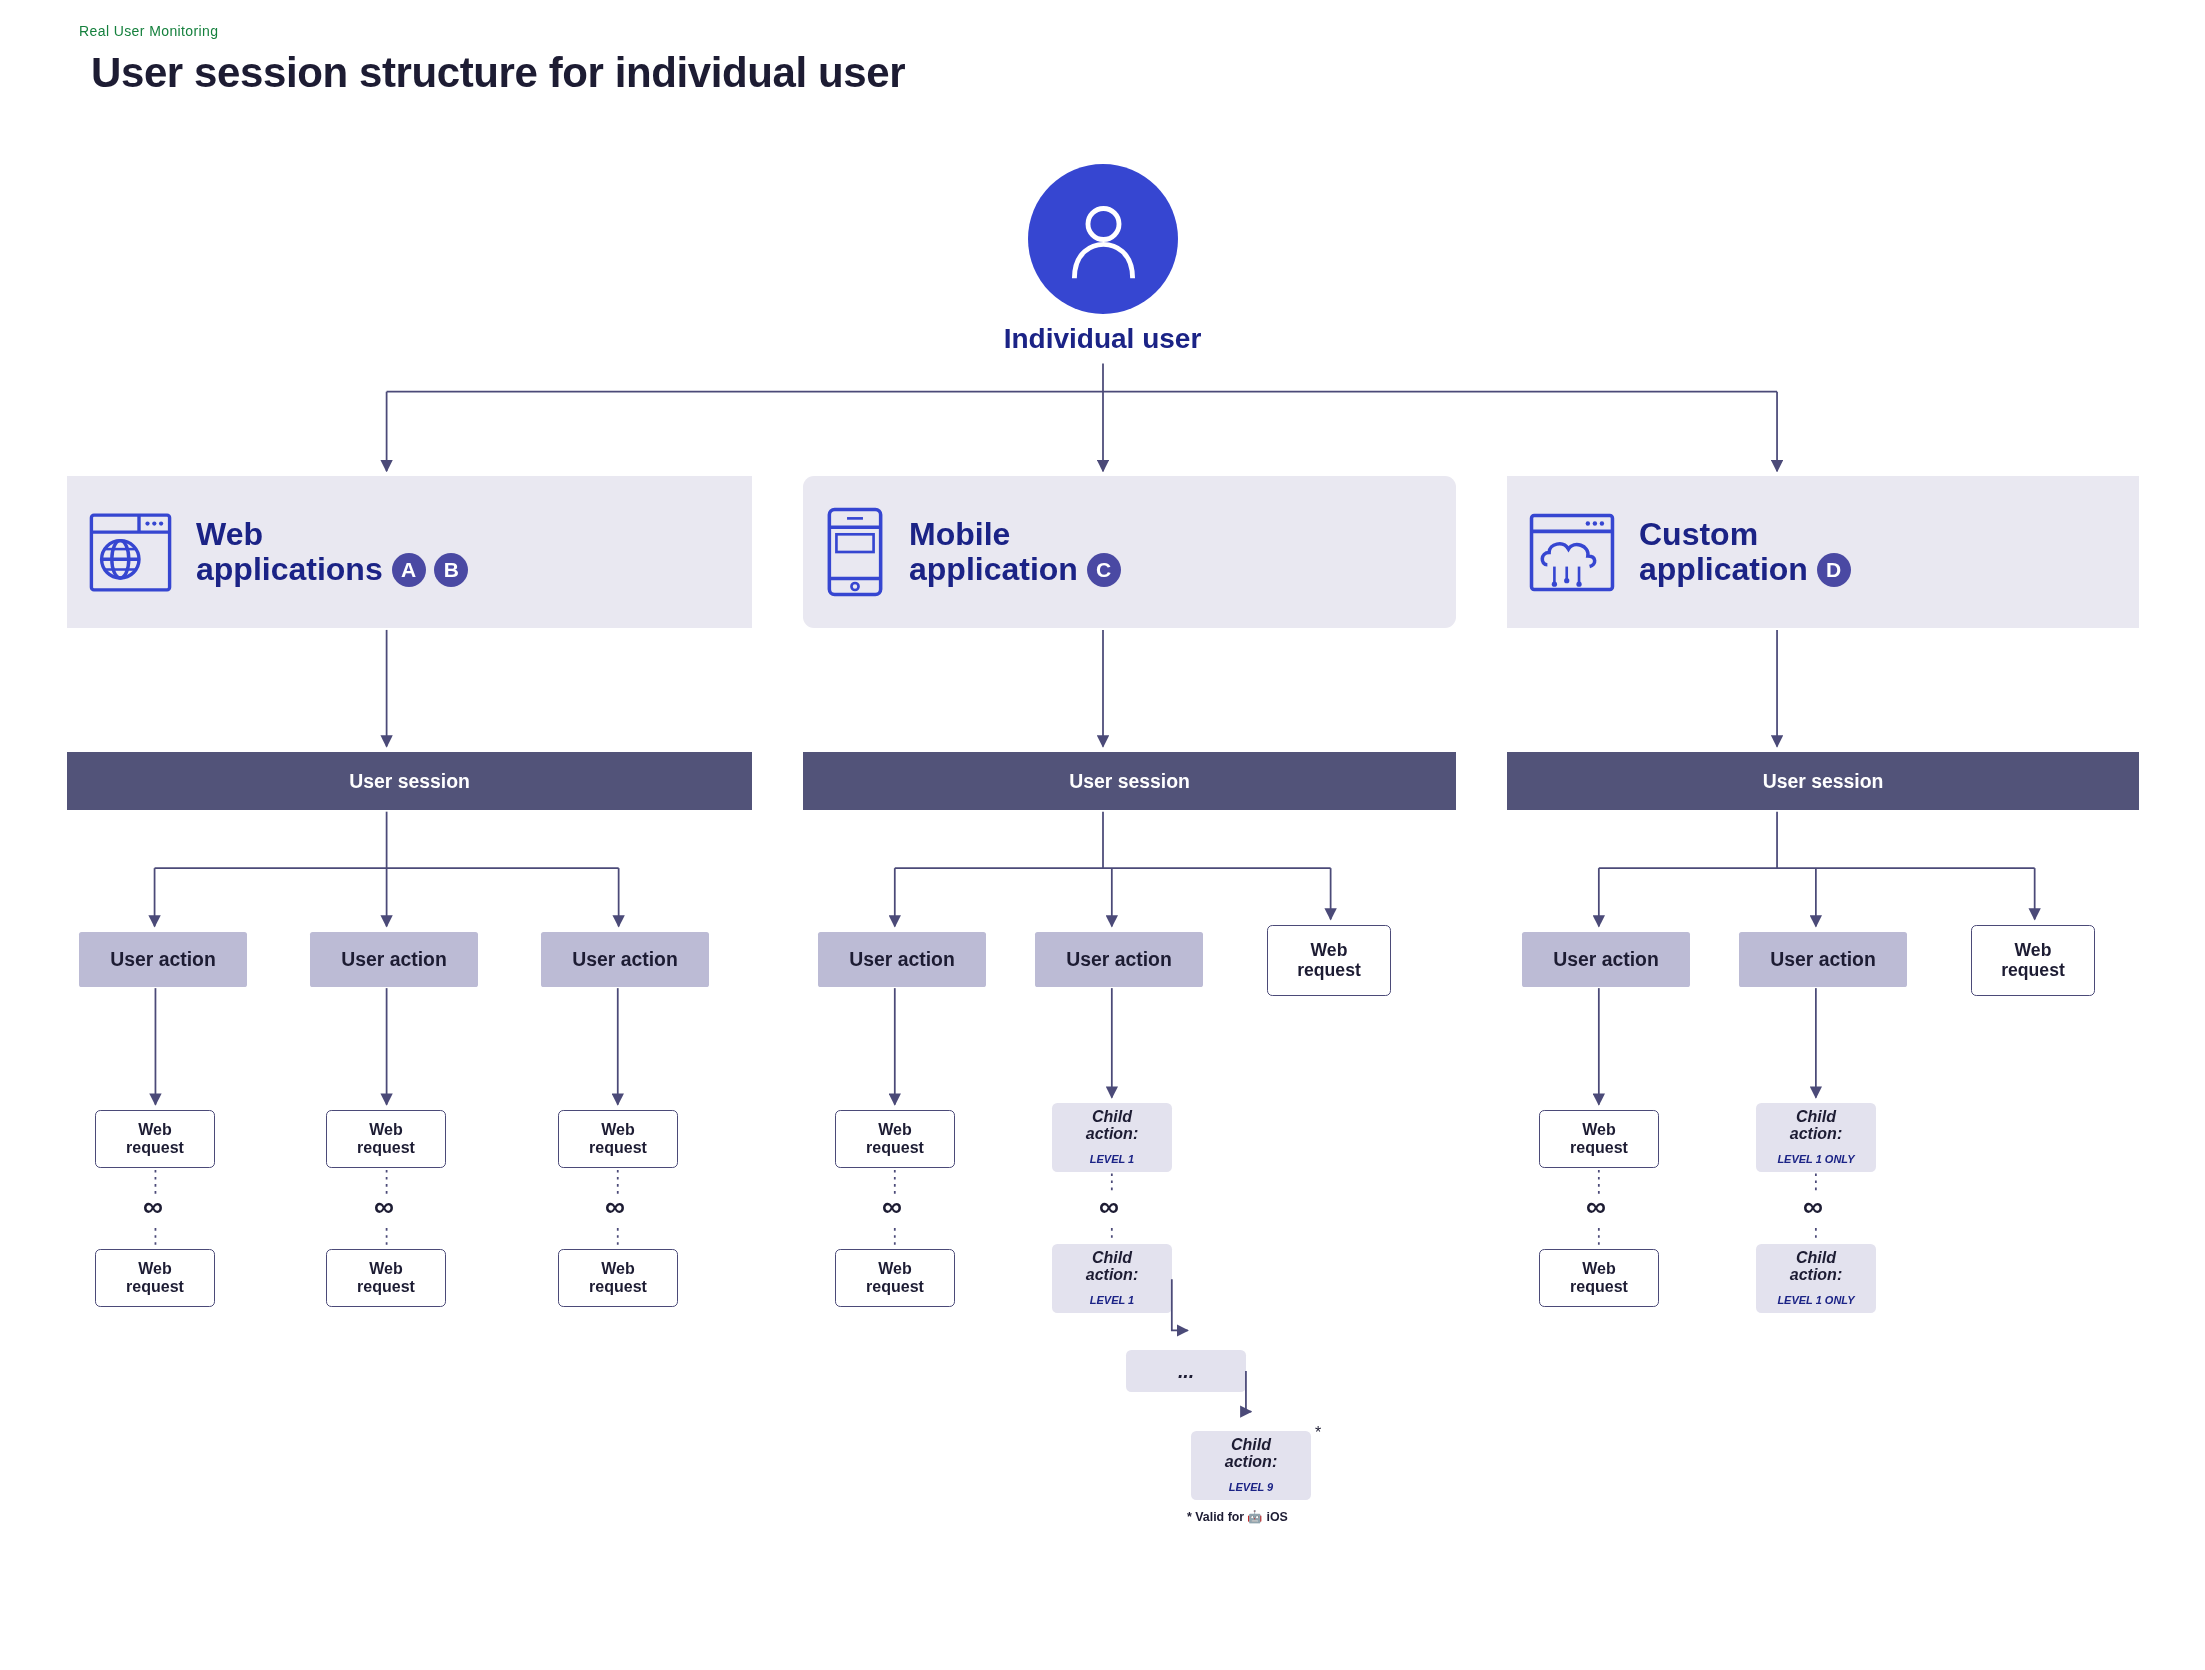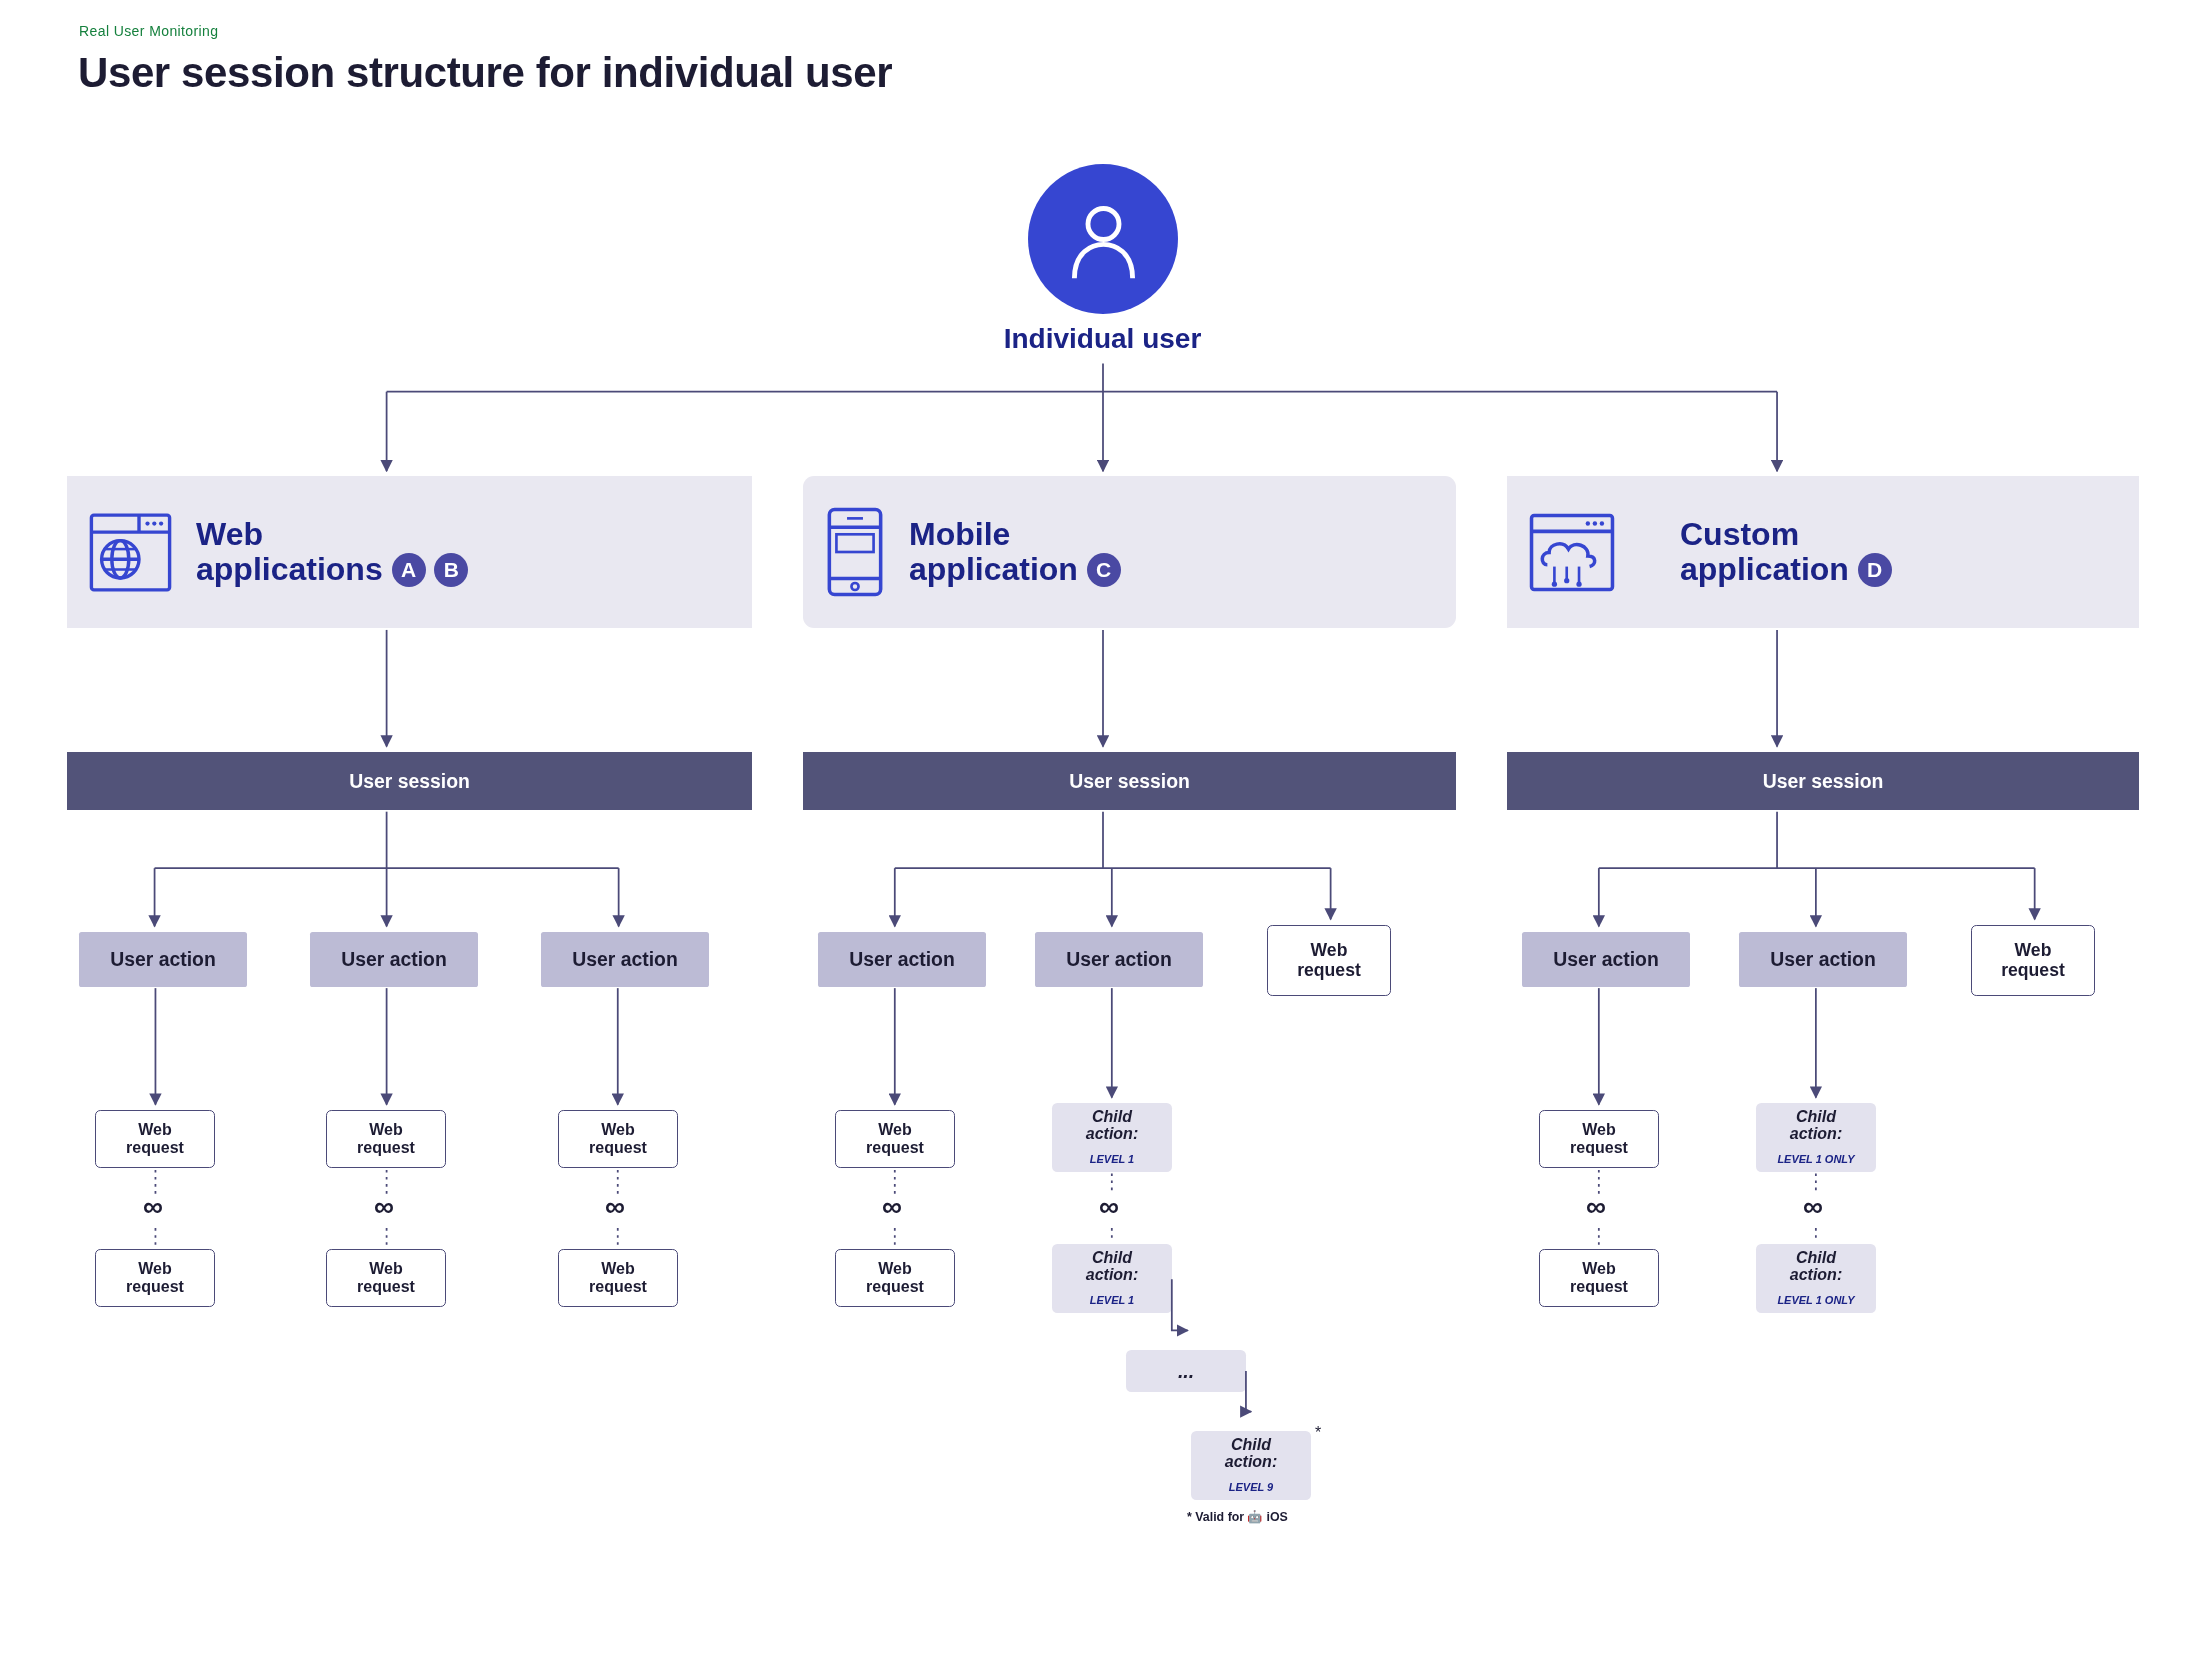--- a/index.html
+++ b/index.html
@@ -24,21 +24,21 @@
   .eyebrow {
     position: absolute;
     left: 79px;
     top: 23px;
     font-size: 14px;
     color: #15803d;
     letter-spacing: 0.4px;
   }
   .title {
     position: absolute;
-    left: 78px;
+    left: 91px;
     top: 49px;
     font-size: 42px;
     font-weight: 800;
     color: var(--text-dark);
     letter-spacing: -0.4px;
   }
 
   
   .user-circle {
     position: absolute;
@@ -264,21 +264,21 @@
     <div class="app-line">
         <span>Mobile</span>
       </div>
     <div class="app-line">
       <span>application</span>
       <span class="badge">C</span>
     </div>
   </div>
 </div>
 
-<div class="app-box" style="left:1507px; top:476px; width:632px;gap:41px;">
+<div class="app-box" style="left:1507px; top:476px; width:632px;">
   <svg width="88" height="85" viewBox="0 0 100 96">
     <rect x="4" y="6" width="92" height="84" rx="3" fill="none" stroke="var(--primary)" stroke-width="4"></rect>
     <line x1="4" y1="24" x2="96" y2="24" stroke="var(--primary)" stroke-width="4"></line>
     <circle cx="68" cy="15" r="2.5" fill="var(--primary)"></circle>
       <circle cx="76" cy="15" r="2.5" fill="var(--primary)"></circle>
       <circle cx="84" cy="15" r="2.5" fill="var(--primary)"></circle>
     <path d="M22 62 C14 62 14 48 24 48 C24 38 40 34 46 44 C52 34 70 40 68 52 C78 52 78 62 70 64" fill="none" stroke="var(--primary)" stroke-width="4"></path>
     <line x1="30" y1="64" x2="30" y2="82" stroke="var(--primary)" stroke-width="3"></line>
     <line x1="44" y1="64" x2="44" y2="78" stroke="var(--primary)" stroke-width="3"></line>
     <line x1="58" y1="64" x2="58" y2="82" stroke="var(--primary)" stroke-width="3"></line>

